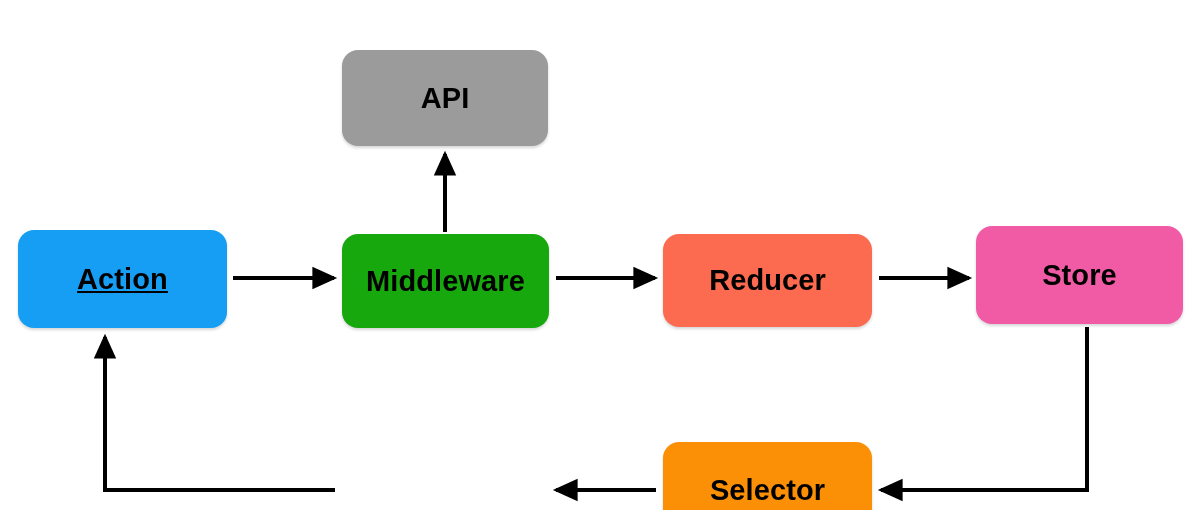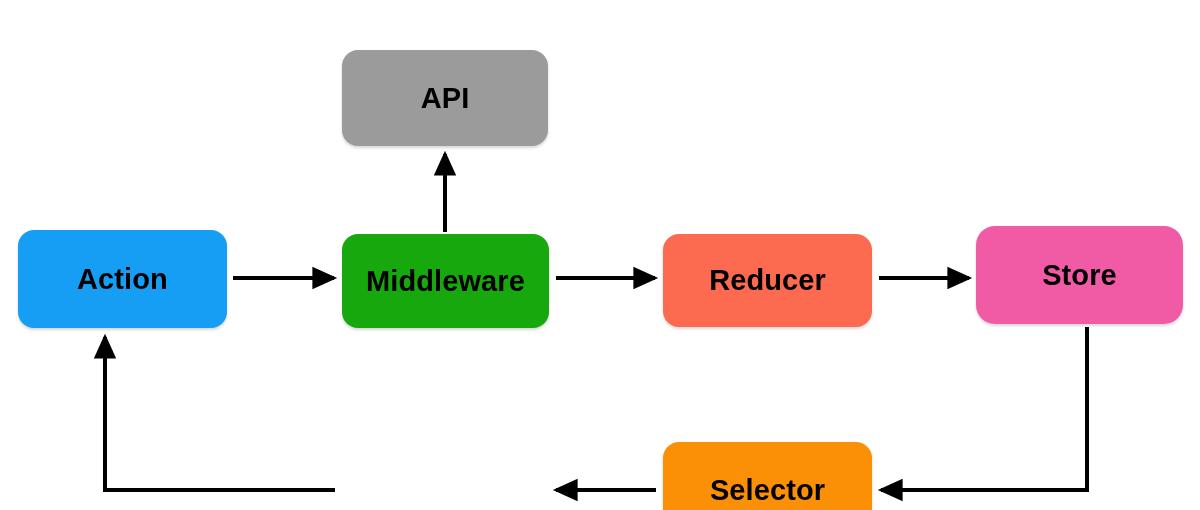--- a/index.html
+++ b/index.html
@@ -38,24 +38,24 @@
   .node-label {
     font-family: "Liberation Sans", sans-serif;
     font-size: 29px;
     font-weight: 700;
     color: #000000;
     letter-spacing: 0.1px;
     line-height: 1;
     white-space: nowrap;
   }
   .node-api      { left: 342px;  top: 10px;  width: 206px; height: 96px; background: #9b9b9b; }
-  .node-action   { left: 18px;   top: 190px; width: 209px; height: 98px; background: #159EF4; }
+  .node-action   { left: 18px;   top: 190px; width: 209px; height: 98px; background: #159EF4; text-decoration: underline; }
   .node-midware  { left: 342px;  top: 194px; width: 207px; height: 94px; background: #17A80E; }
   .node-reducer  { left: 663px;  top: 194px; width: 209px; height: 93px; background: #FC6A4F; }
-  .node-store    { left: 976px;  top: 186px; width: 207px; height: 98px; background: #F15BA5; border-radius: 19px; }
+  .node-store    { left: 976px;  top: 186px; width: 207px; height: 98px; background: #F15BA5; }
   .node-view     { left: 342px;  top: 402px; width: 206px; height: 96px; background: #F5BC11; }
   .node-selector { left: 663px;  top: 402px; width: 209px; height: 96px; background: #FB9007; }
 </style>
 </head>
 <body>
 
 <div id="diagram-canvas">
 
   <svg id="edge-layer" viewBox="0 0 1200 510">
     <defs>

